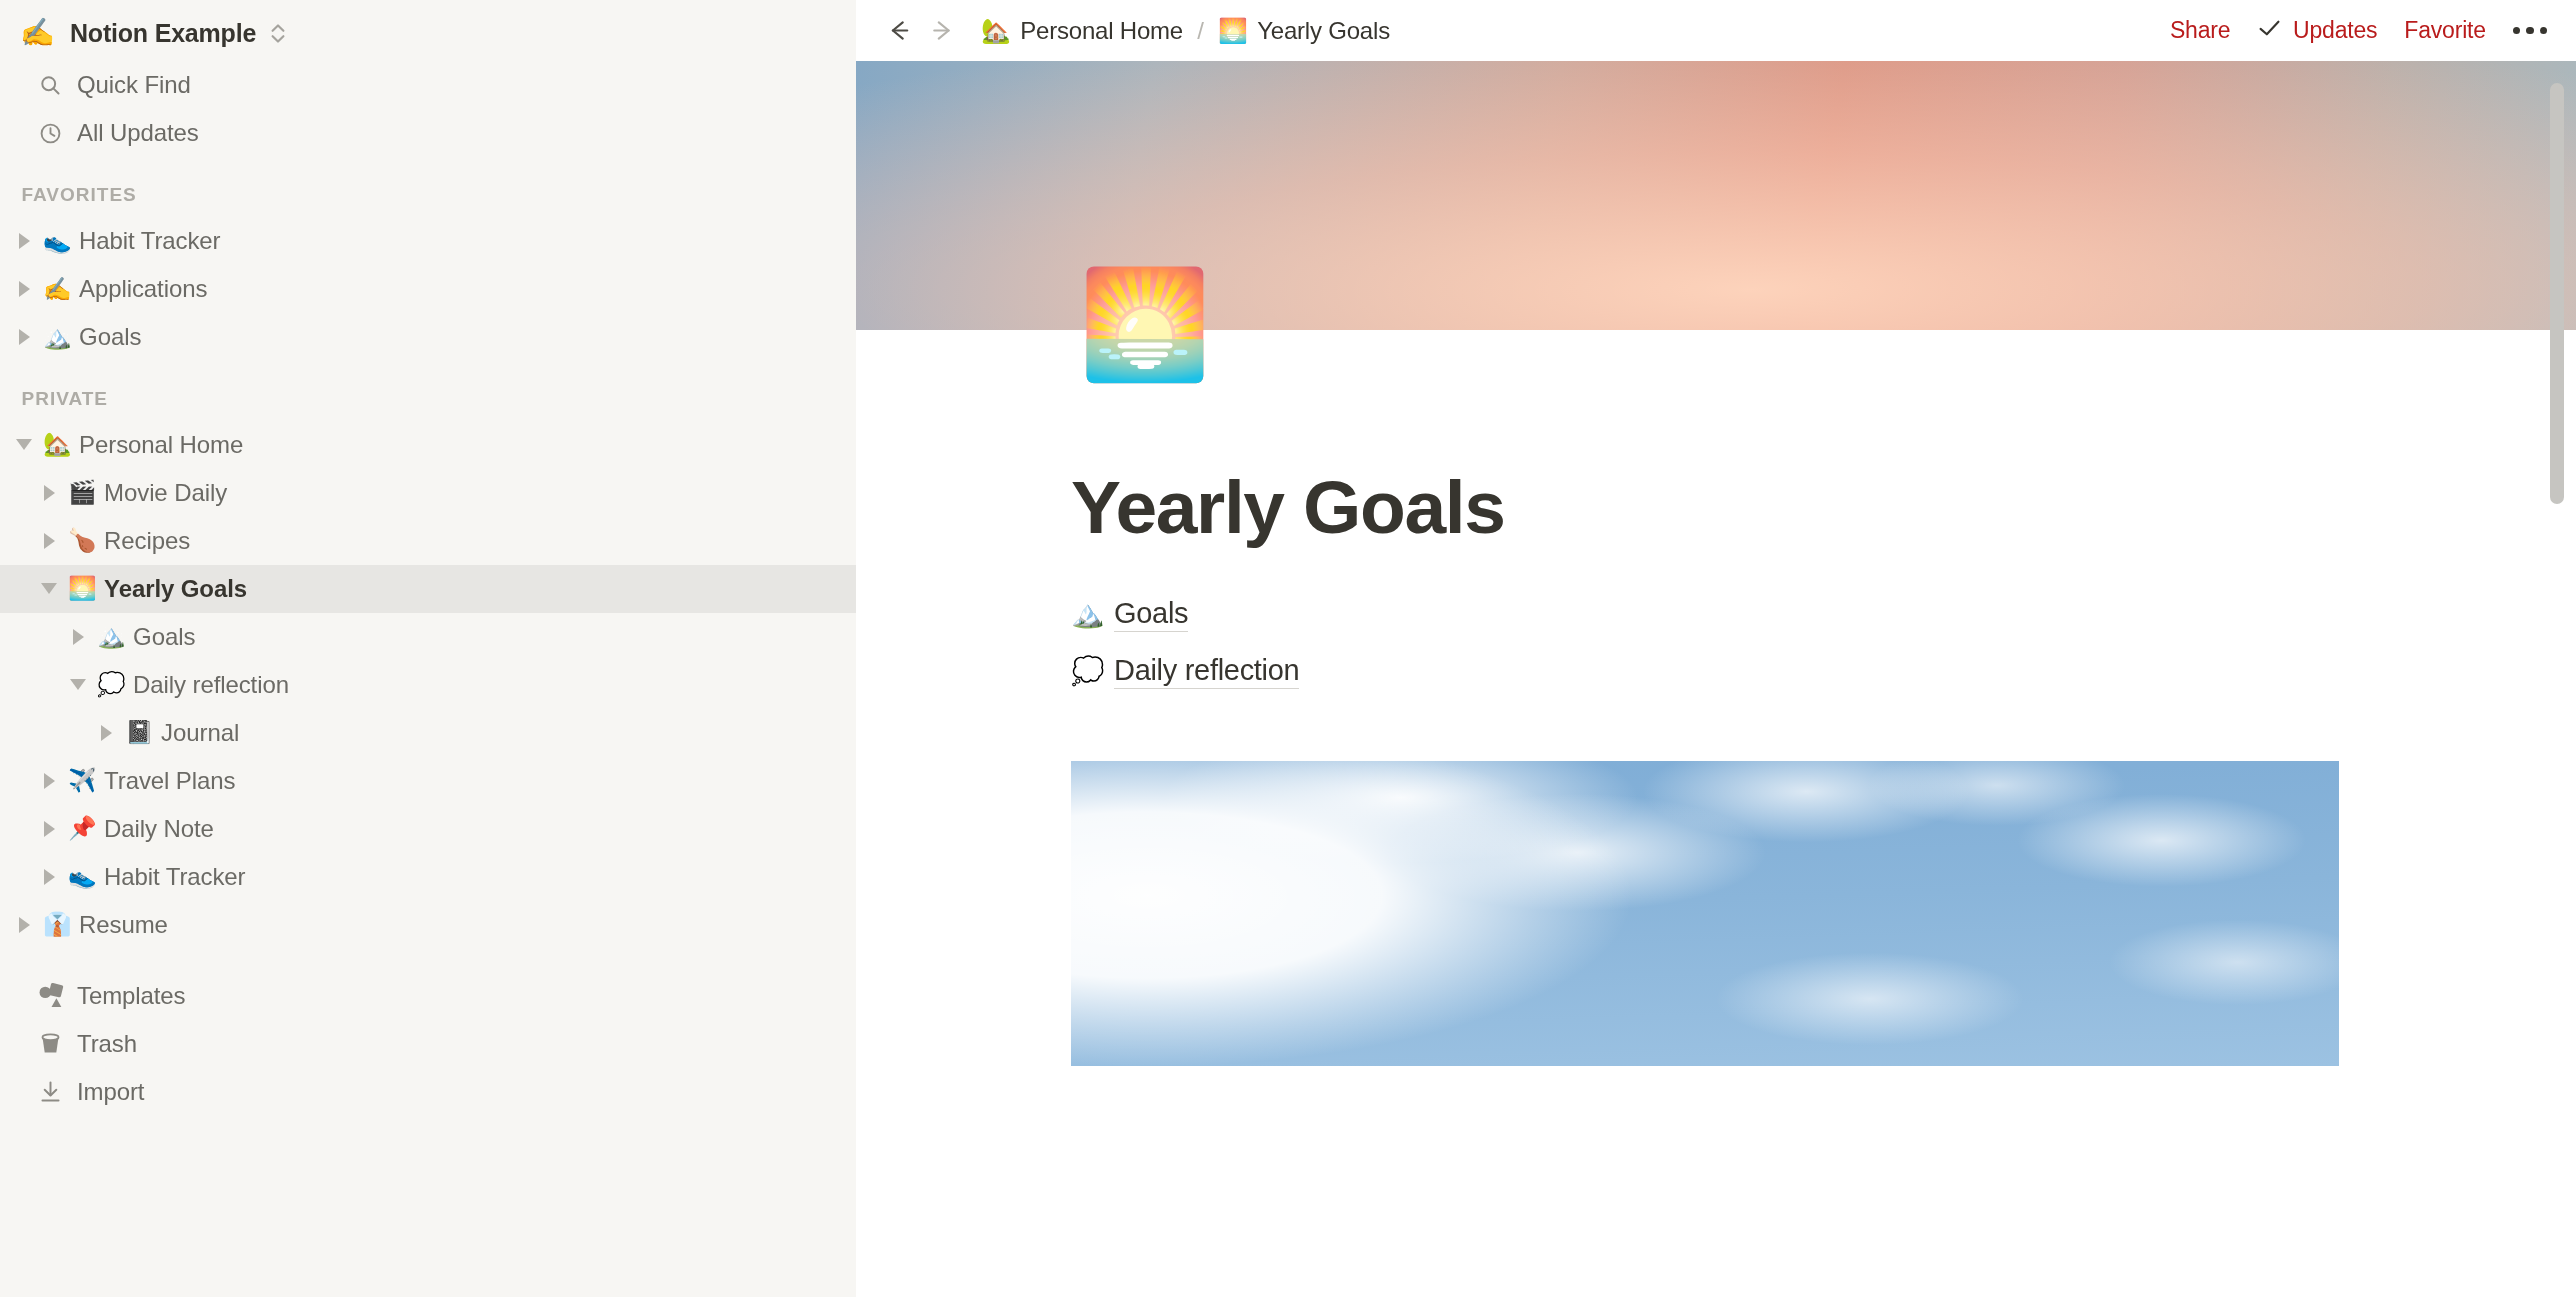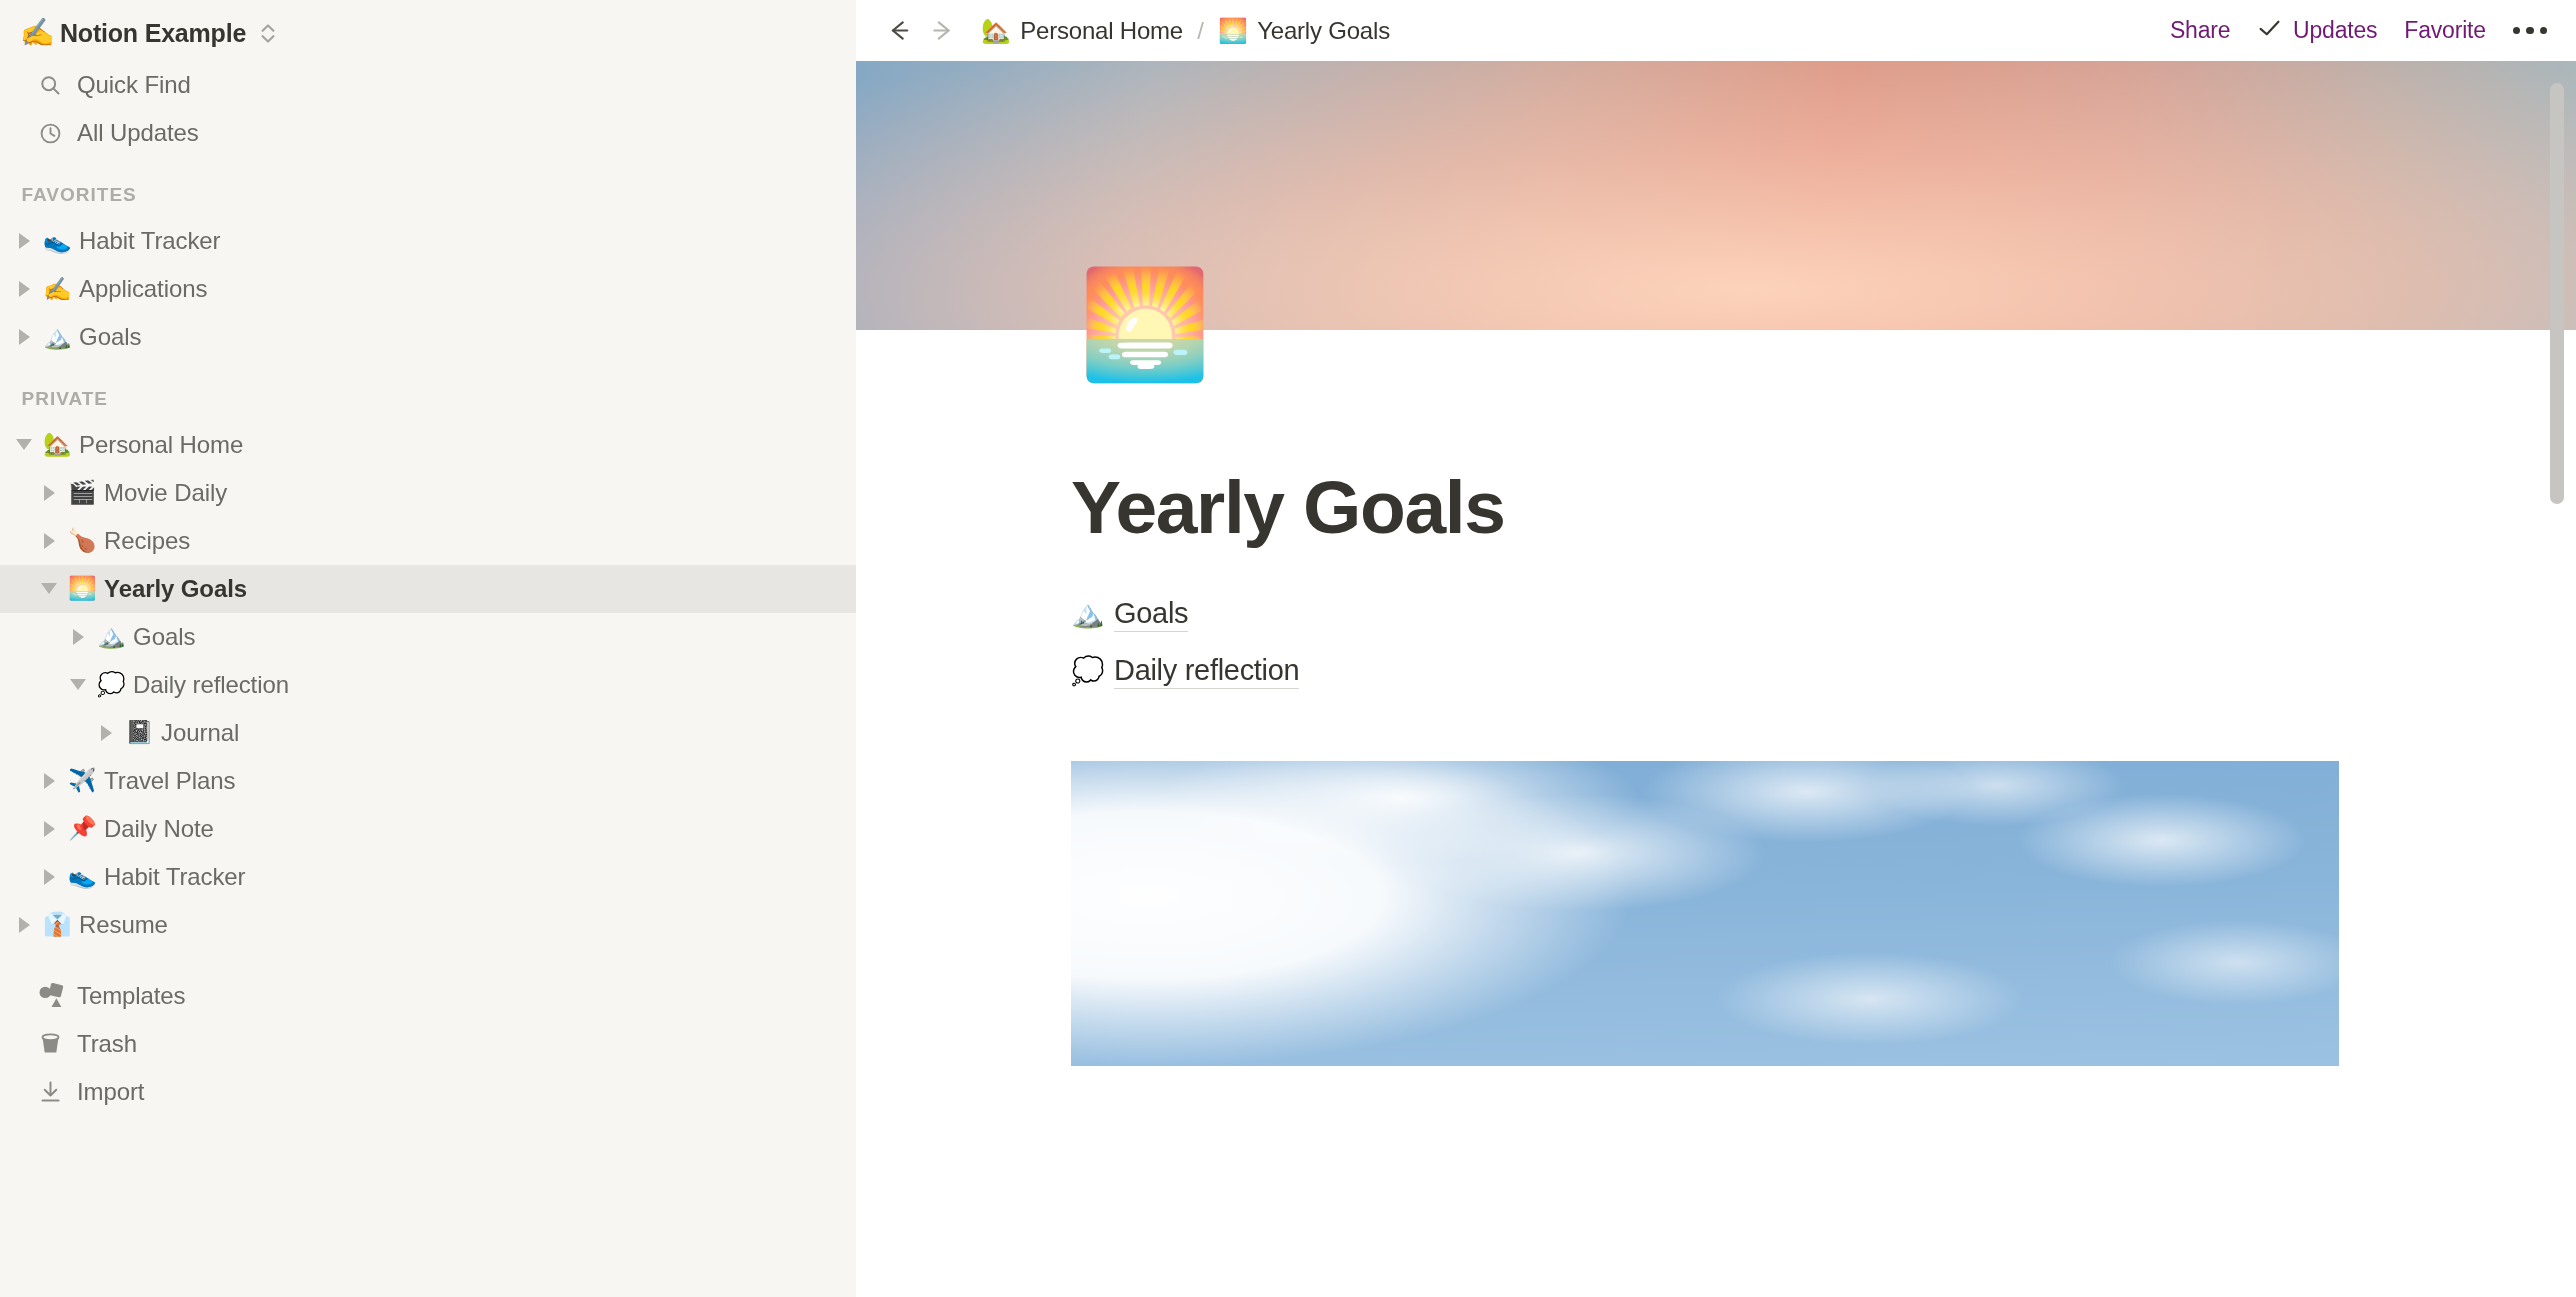--- a/index.html
+++ b/index.html
@@ -21,21 +21,21 @@
     overflow: hidden;
   }
   .ws-switcher {
     display: flex; align-items: center;
     height: 56px; padding: 0 18px 0 20px;
     cursor: pointer;
   }
   .ws-emoji { font-size: 28px; line-height: 1; width: 36px; }
   .ws-name {
     font-size: 25px; font-weight: 700; color: #37352f;
-    margin-left: 4px; letter-spacing: -0.2px;
+    margin-left: 14px; letter-spacing: -0.2px;
   }
   .ws-chevron { margin-left: 12.5px; display: flex; align-items: center; }
 
   .nav-item {
     display: flex; align-items: center;
     height: 48px; padding-left: 38px;
     cursor: pointer;
   }
   .nav-icon {
     width: 39px; display: flex; align-items: center; justify-content: flex-start;
@@ -102,21 +102,21 @@
   .crumbs { display: flex; align-items: center; margin-left: 23px; }
   .crumb { display: flex; align-items: center; cursor: pointer; }
   .crumb-emoji { font-size: 24px; line-height: 1; margin-right: 9px; }
   .crumb-text { font-size: 24px; color: #37352f; letter-spacing: -0.2px; }
   .crumb-sep { font-size: 24px; color: #b9b7b1; margin: 0 14.3px; }
   .topbar-right {
     margin-left: auto; display: flex; align-items: center;
     padding-right: 29px; gap: 27px;
   }
   .tb-btn {
-    font-size: 23px; color: #701a75; cursor: pointer;
+    font-size: 23px; color: #b91c1c; cursor: pointer;
     display: flex; gap: 10.8px; letter-spacing: -0.2px;
   }
   .dots { display: flex; gap: 6.3px; align-items: center; cursor: pointer; }
   .dots i { width: 7.2px; height: 7.2px; border-radius: 50%; background: #37352f; display: block; }
 
   .cover {
     height: 269px; width: 100%;
     background:
       radial-gradient(115% 150% at 52% 85%, rgba(255,214,190,0.95) 0%, rgba(255,198,175,0.55) 34%, rgba(255,198,175,0) 68%),
       linear-gradient(100deg, #86a8c4 0%, #a7b4bd 17%, #c9a79c 40%, #d79382 56%, #cf9e93 72%, #b9b0ab 87%, #a8b9c0 100%);

